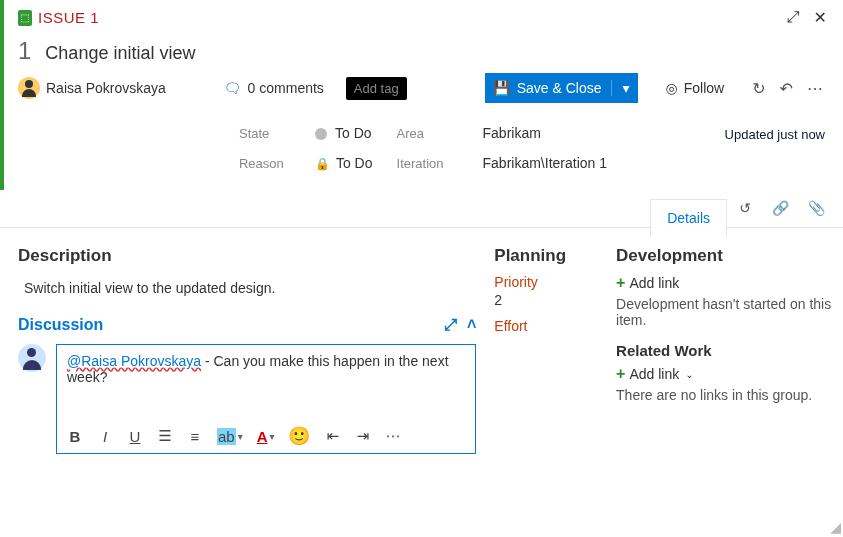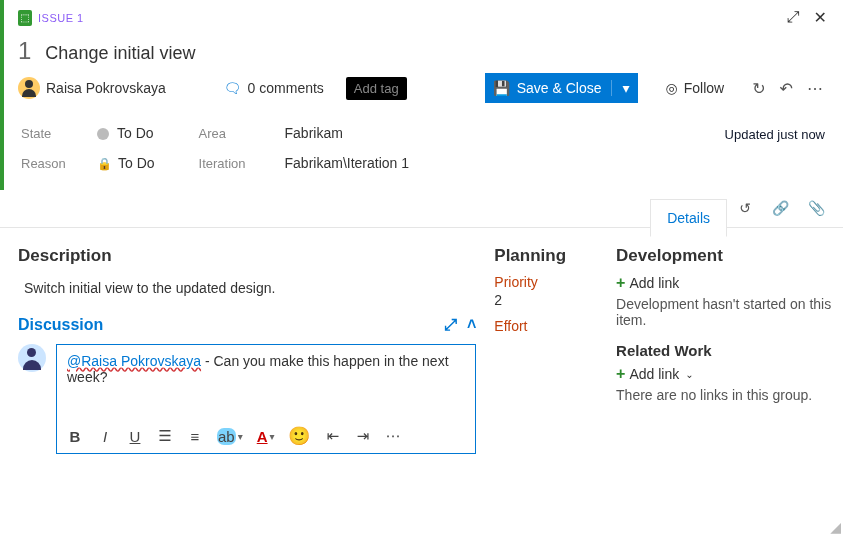--- a/index.html
+++ b/index.html
@@ -29,21 +29,21 @@
     justify-content: space-between;
   }
   .crumb-left { display: flex; align-items: center; gap: 6px; }
   .issue-icon {
     width: 14px; height: 16px;
     background: #339933;
     border-radius: 2px;
     display: inline-flex; align-items: center; justify-content: center;
     color: #fff; font-size: 10px;
   }
-  .crumb-text { font-size: 11px; color: #8b5cf6; letter-spacing: 0.5px; }
+  .crumb-text { font-size: 15px; color: #b91c1c; letter-spacing: 0.5px; }
   .win-controls { display: flex; gap: 14px; font-size: 16px; color: #333; }
   .title-row { display: flex; align-items: baseline; gap: 14px; padding: 10px 0 8px 0;}
   .title-num { font-size: 24px; color: #666; font-weight: 300; }
   .title-text { font-size: 18px; font-weight: 400; }
   .meta-row {
     display: flex; align-items: center; gap: 18px;
     padding-bottom: 10px;
   }
   .assignee { display: flex; align-items: center; gap: 6px; }
   .avatar {
@@ -65,23 +65,24 @@
     border: none; height: 30px;
     padding: 0 8px; gap: 6px;
     font-size: 14px;
     cursor: pointer;
   }
   .save-btn .chev { border-left:1px solid rgba(255,255,255,0.3); padding-left:10px; margin-left:4px;}
   .follow { display: inline-flex; align-items: center; gap: 6px; padding: 0 10px; cursor:pointer;}
   .action-icons { display: flex; align-items: center; gap: 14px; color: #555; font-size: 16px; padding-right:4px;}
   
   .fields-row {
-    display: flex; gap: 44px;
+    display: flex; gap: 24px;
     padding: 12px 18px 18px 21px;
     position: relative;
+    justify-content: center;
   }
   .field-col { display: grid; grid-template-columns: 60px auto; row-gap: 14px; column-gap:16px; align-items:center;}
   .field-lbl { color: #888; font-size: 13px; }
   .state-dot { display:inline-block; width:12px;height:12px;border-radius:50%;background:#bbb;margin-right:8px; vertical-align:middle;}
   .lock-icon { color:#999; margin-right:6px; font-size:12px;}
   .updated { position:absolute; right:18px; top:14px; color:#0f172a; font-size:13px;}
   
   .tabs-row {
     display:flex; justify-content:flex-end;
     border-bottom: 1px solid #e5e5e5;
@@ -131,21 +132,21 @@
   .sub-lbl { color:#c2410c; margin:6px 0 2px;}
   .sub-val { color:#333; margin-bottom:10px;}
   .addlink { display:inline-flex; align-items:center; gap:4px; cursor:pointer;}
   .plus{color:#2d8a2d;font-weight:700;font-size:16px;}
   .helper{color:#555;margin:4px 0 14px;}
   .related-head{font-weight:600;font-size:15px;margin-top:6px;margin-bottom:6px;}
   .resize-grip{
     position:absolute; right:2px; bottom:2px;
     font-size:14px; color:#bbb; transform:rotate(0deg);
   }
-  .clear-hl { background:#7dd3fc; border-radius:7px; padding:0 1px;}
+  .clear-hl { background:#7dd3fc; border-radius:0; padding:0 1px;}
   .font-A { color:#c00; font-weight:600; text-decoration: underline; text-decoration-color:#c00; }
 </style>
 </head>
 <body>
 
 <div class="accent-bar"></div>
 
 <div class="header">
   <div class="crumb-row">
     <div class="crumb-left">

